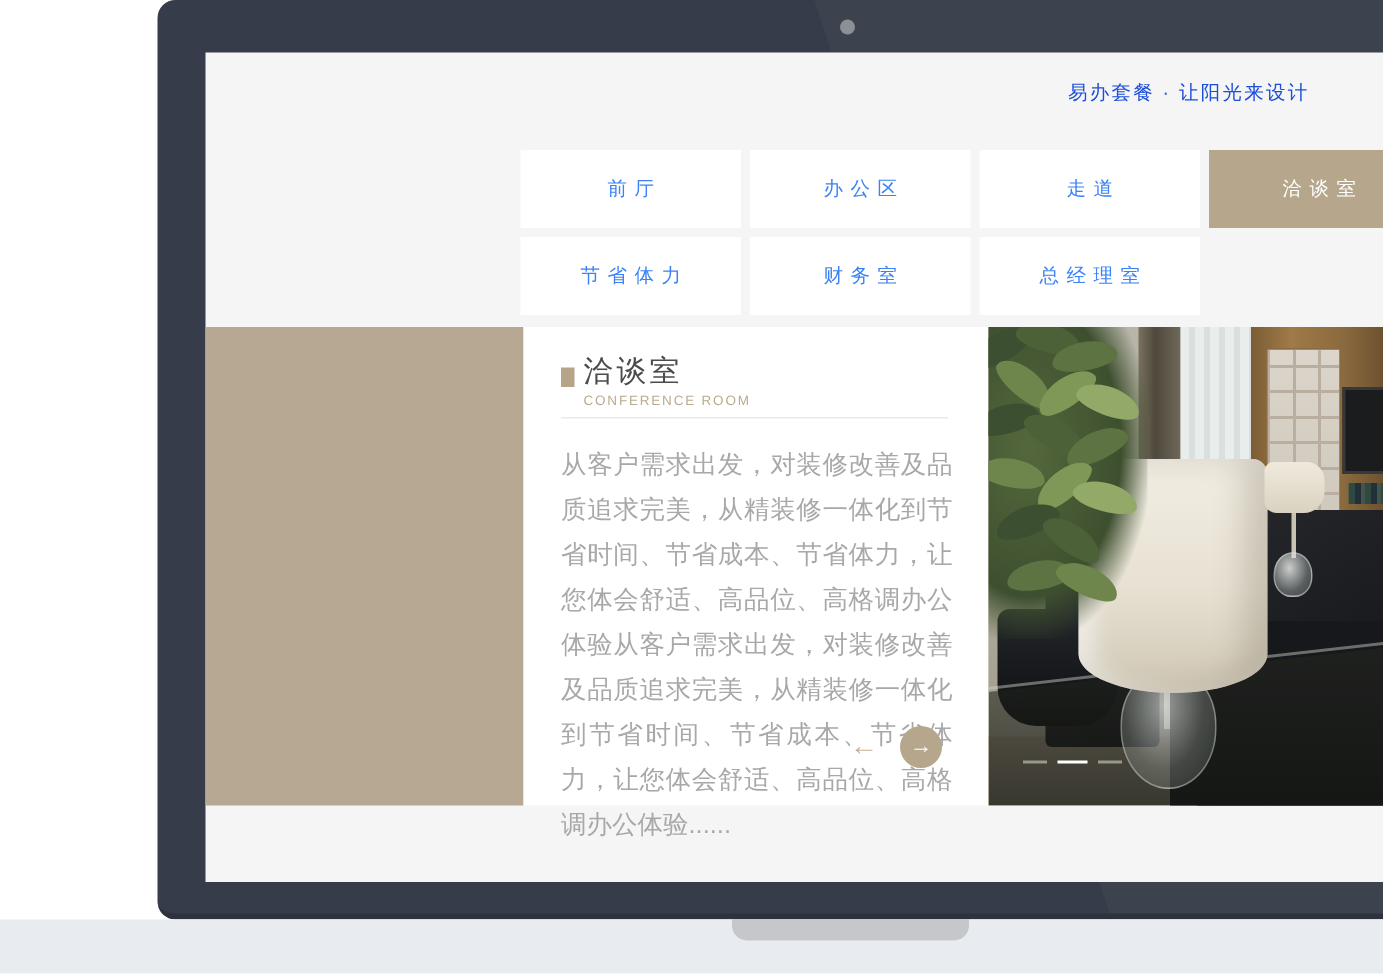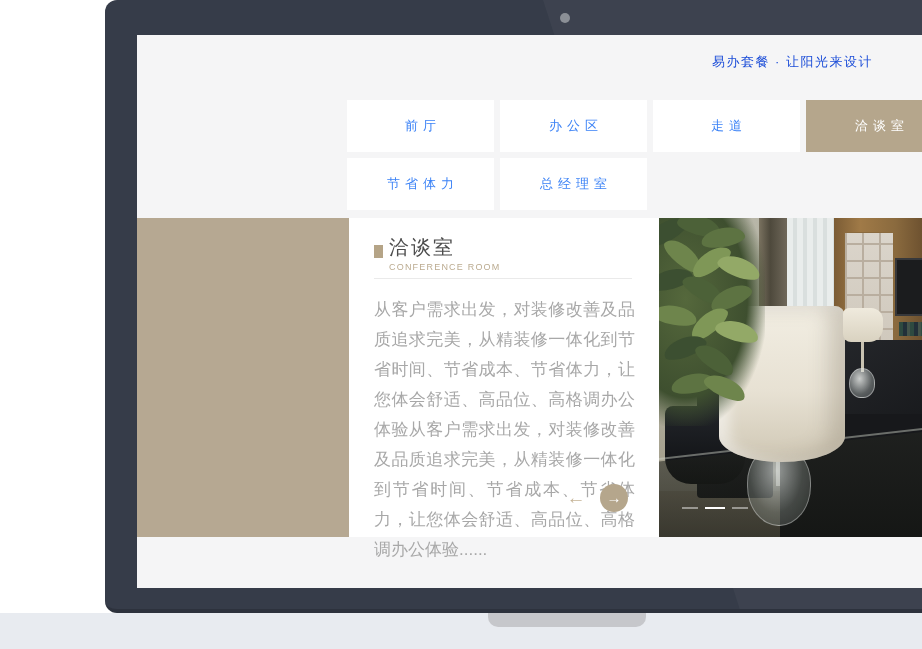--- a/index.html
+++ b/index.html
@@ -121,20 +121,21 @@
   <div class="screen">
 
     <div class="slogan">易办套餐 · 让阳光来设计</div>
 
     <div class="tabs">
       <div class="tab">前厅</div>
       <div class="tab">办公区</div>
       <div class="tab">走道</div>
       <div class="tab active">洽谈室</div>
       <div class="tab">节省体力</div>
+      <div class="tab">财务室</div>
       <div class="tab">总经理室</div>
     </div>
 
     <div class="content">
       <div class="tan-block"></div>
 
       <div class="panel">
         <div class="bullet"></div>
         <h1 class="panel-title">洽谈室</h1>
         <div class="panel-sub">CONFERENCE ROOM</div>

